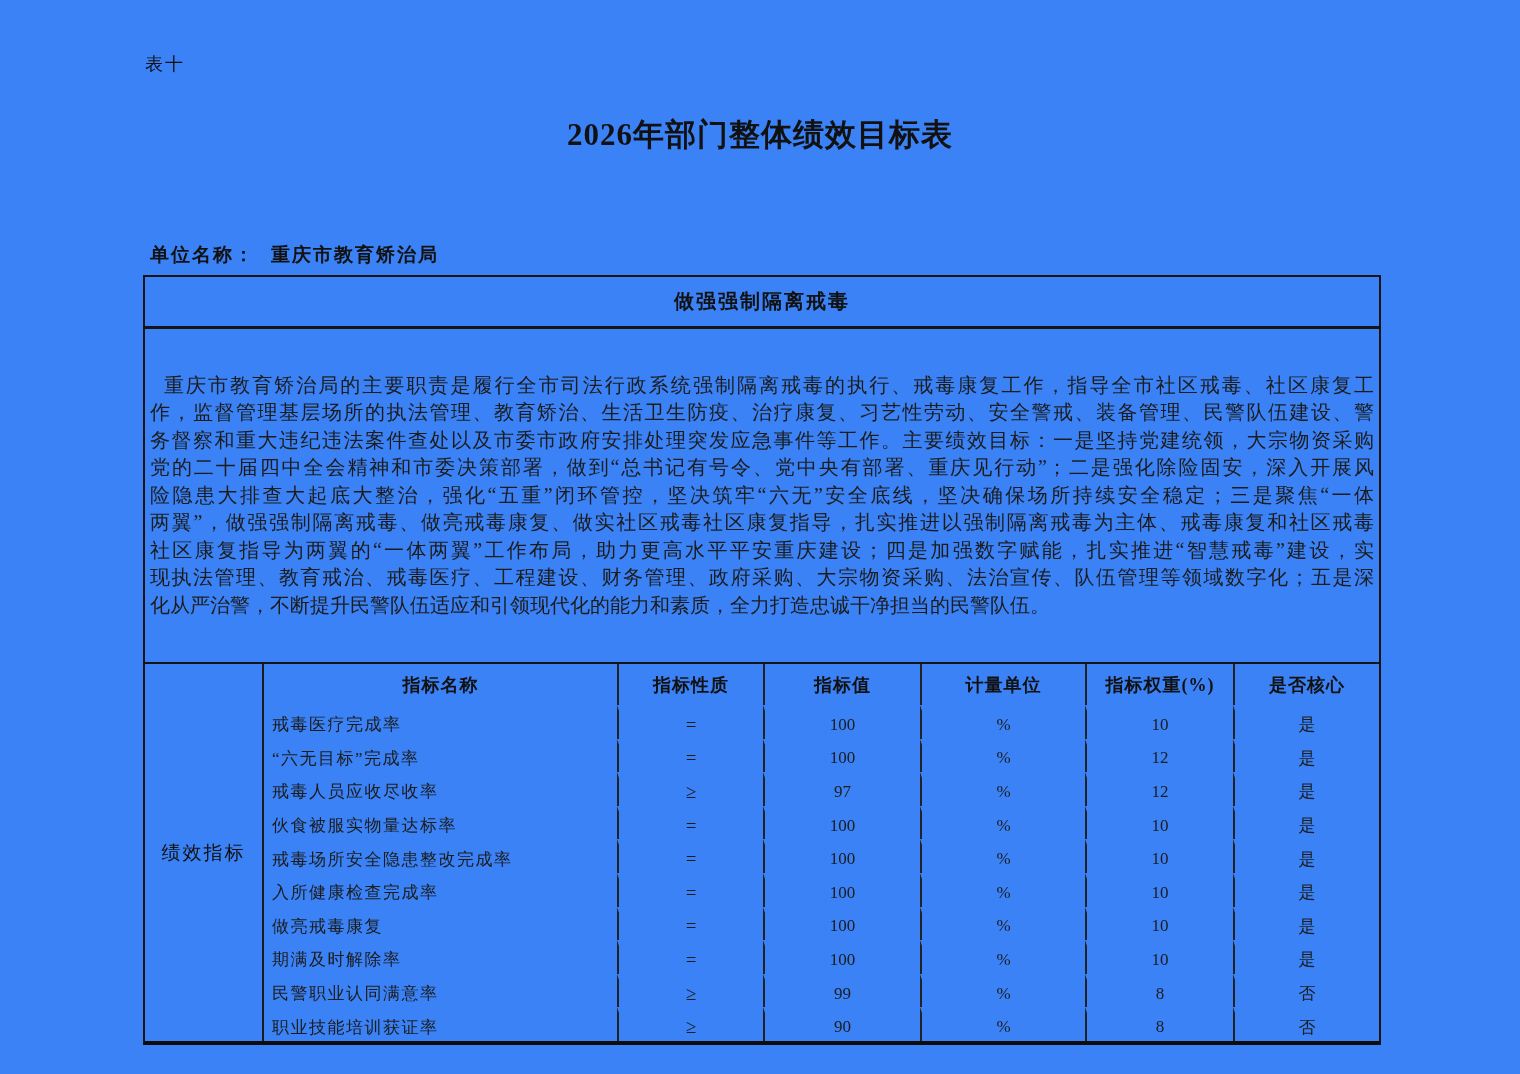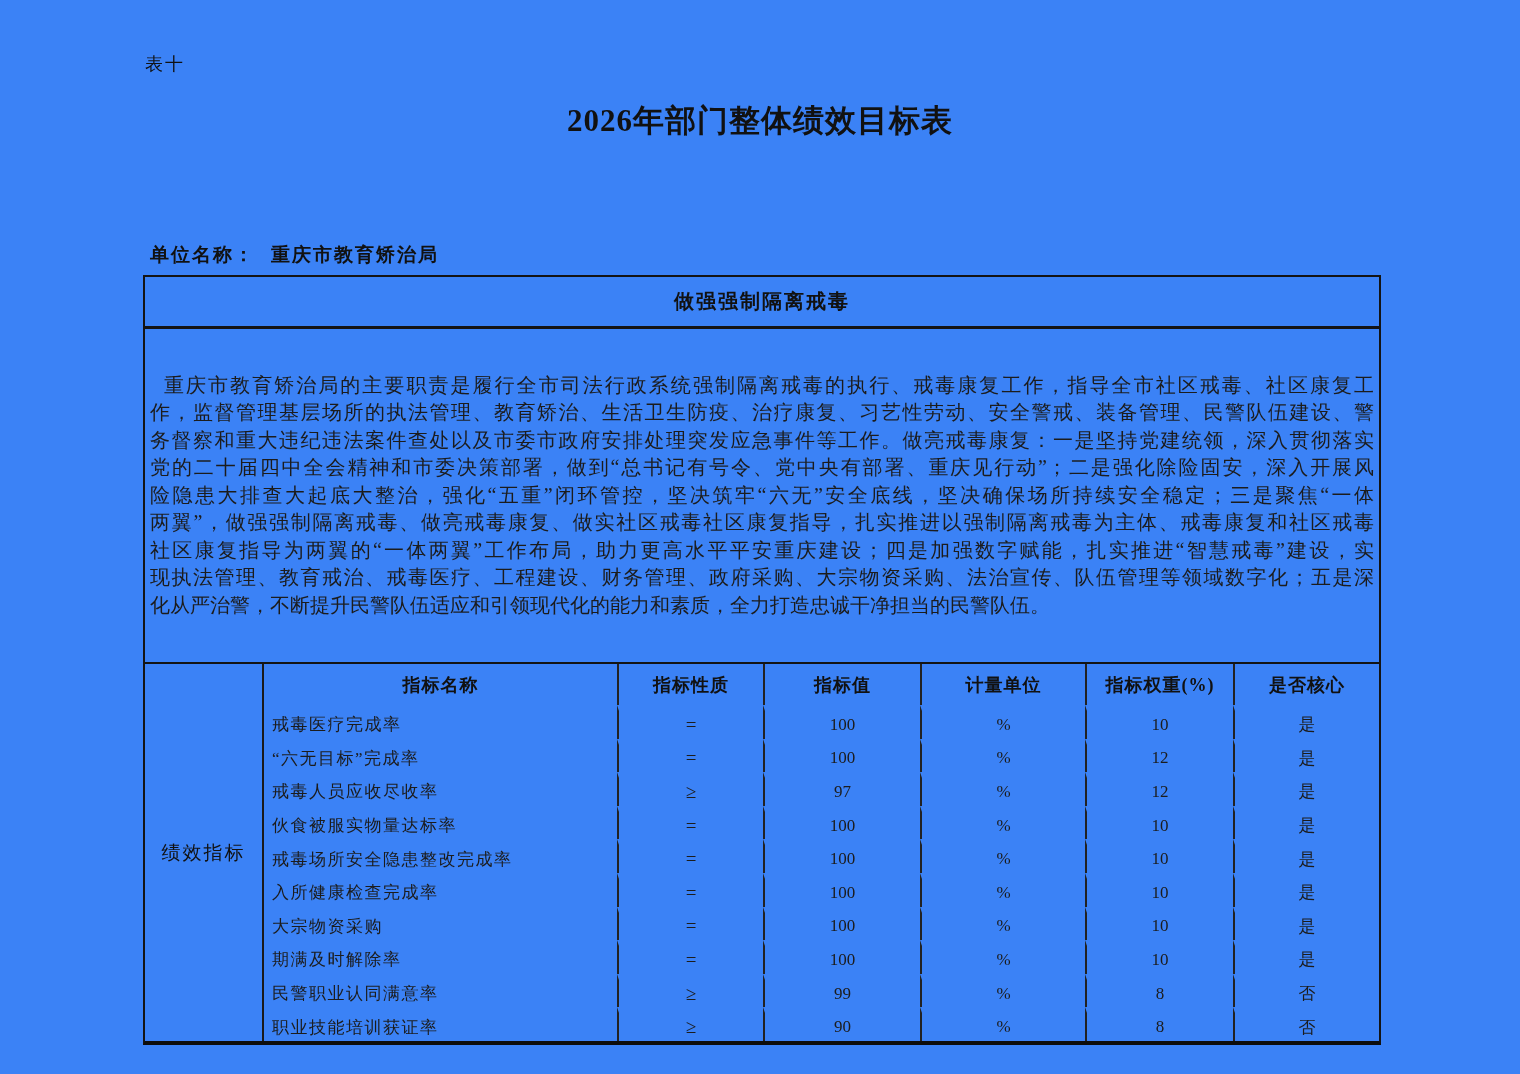--- a/index.html
+++ b/index.html
@@ -16,21 +16,21 @@
   .corner-label {
     position: absolute;
     left: 145px;
     top: 52px;
     font-size: 18px;
     letter-spacing: 2px;
   }
   .doc-title {
     position: absolute;
     left: 0;
-    top: 100px;
+    top: 114px;
     width: 100%;
     text-align: center;
     font-size: 31px;
     font-weight: bold;
     letter-spacing: 1px;
     margin: 0;
   }
   .unit-line {
     position: absolute;
     left: 150px;
@@ -149,21 +149,21 @@
     <span>单位名称：</span><span class="unit-name">重庆市教育矫治局</span>
   </div>
 
   <div class="doc-table">
 
     <div class="goal-header">做强强制隔离戒毒</div>
 
     <div class="goal-body" id="goal-paragraph">
         <div class="para-line">重庆市教育矫治局的主要职责是履行全市司法行政系统强制隔离戒毒的执行、戒毒康复工作，指导全市社区戒毒、社区康复工</div>
         <div class="para-line">作，监督管理基层场所的执法管理、教育矫治、生活卫生防疫、治疗康复、习艺性劳动、安全警戒、装备管理、民警队伍建设、警</div>
-        <div class="para-line">务督察和重大违纪违法案件查处以及市委市政府安排处理突发应急事件等工作。做亮戒毒康复：一是坚持党建统领，深入贯彻落实</div>
+        <div class="para-line">务督察和重大违纪违法案件查处以及市委市政府安排处理突发应急事件等工作。主要绩效目标：一是坚持党建统领，大宗物资采购</div>
         <div class="para-line">党的二十届四中全会精神和市委决策部署，做到“总书记有号令、党中央有部署、重庆见行动”；二是强化除险固安，深入开展风</div>
         <div class="para-line">险隐患大排查大起底大整治，强化“五重”闭环管控，坚决筑牢“六无”安全底线，坚决确保场所持续安全稳定；三是聚焦“一体</div>
         <div class="para-line">两翼”，做强强制隔离戒毒、做亮戒毒康复、做实社区戒毒社区康复指导，扎实推进以强制隔离戒毒为主体、戒毒康复和社区戒毒</div>
         <div class="para-line">社区康复指导为两翼的“一体两翼”工作布局，助力更高水平平安重庆建设；四是加强数字赋能，扎实推进“智慧戒毒”建设，实</div>
         <div class="para-line">现执法管理、教育戒治、戒毒医疗、工程建设、财务管理、政府采购、大宗物资采购、法治宣传、队伍管理等领域数字化；五是深</div>
         <div class="para-line">化从严治警，不断提升民警队伍适应和引领现代化的能力和素质，全力打造忠诚干净担当的民警队伍。</div>
       </div>
 
     <div class="ind-section">
       <div class="ind-label">绩效指标</div>
@@ -203,21 +203,21 @@
           <div class="cell c-value">100</div>
           <div class="cell c-unit">%</div>
           <div class="cell c-weight">10</div>
           <div class="cell c-core">是</div>
           <div class="cell c-name">入所健康检查完成率</div>
           <div class="cell c-nature">=</div>
           <div class="cell c-value">100</div>
           <div class="cell c-unit">%</div>
           <div class="cell c-weight">10</div>
           <div class="cell c-core">是</div>
-          <div class="cell c-name">大宗物资采购</div>
+          <div class="cell c-name">做亮戒毒康复</div>
           <div class="cell c-nature">=</div>
           <div class="cell c-value">100</div>
           <div class="cell c-unit">%</div>
           <div class="cell c-weight">10</div>
           <div class="cell c-core">是</div>
           <div class="cell c-name">期满及时解除率</div>
           <div class="cell c-nature">=</div>
           <div class="cell c-value">100</div>
           <div class="cell c-unit">%</div>
           <div class="cell c-weight">10</div>

